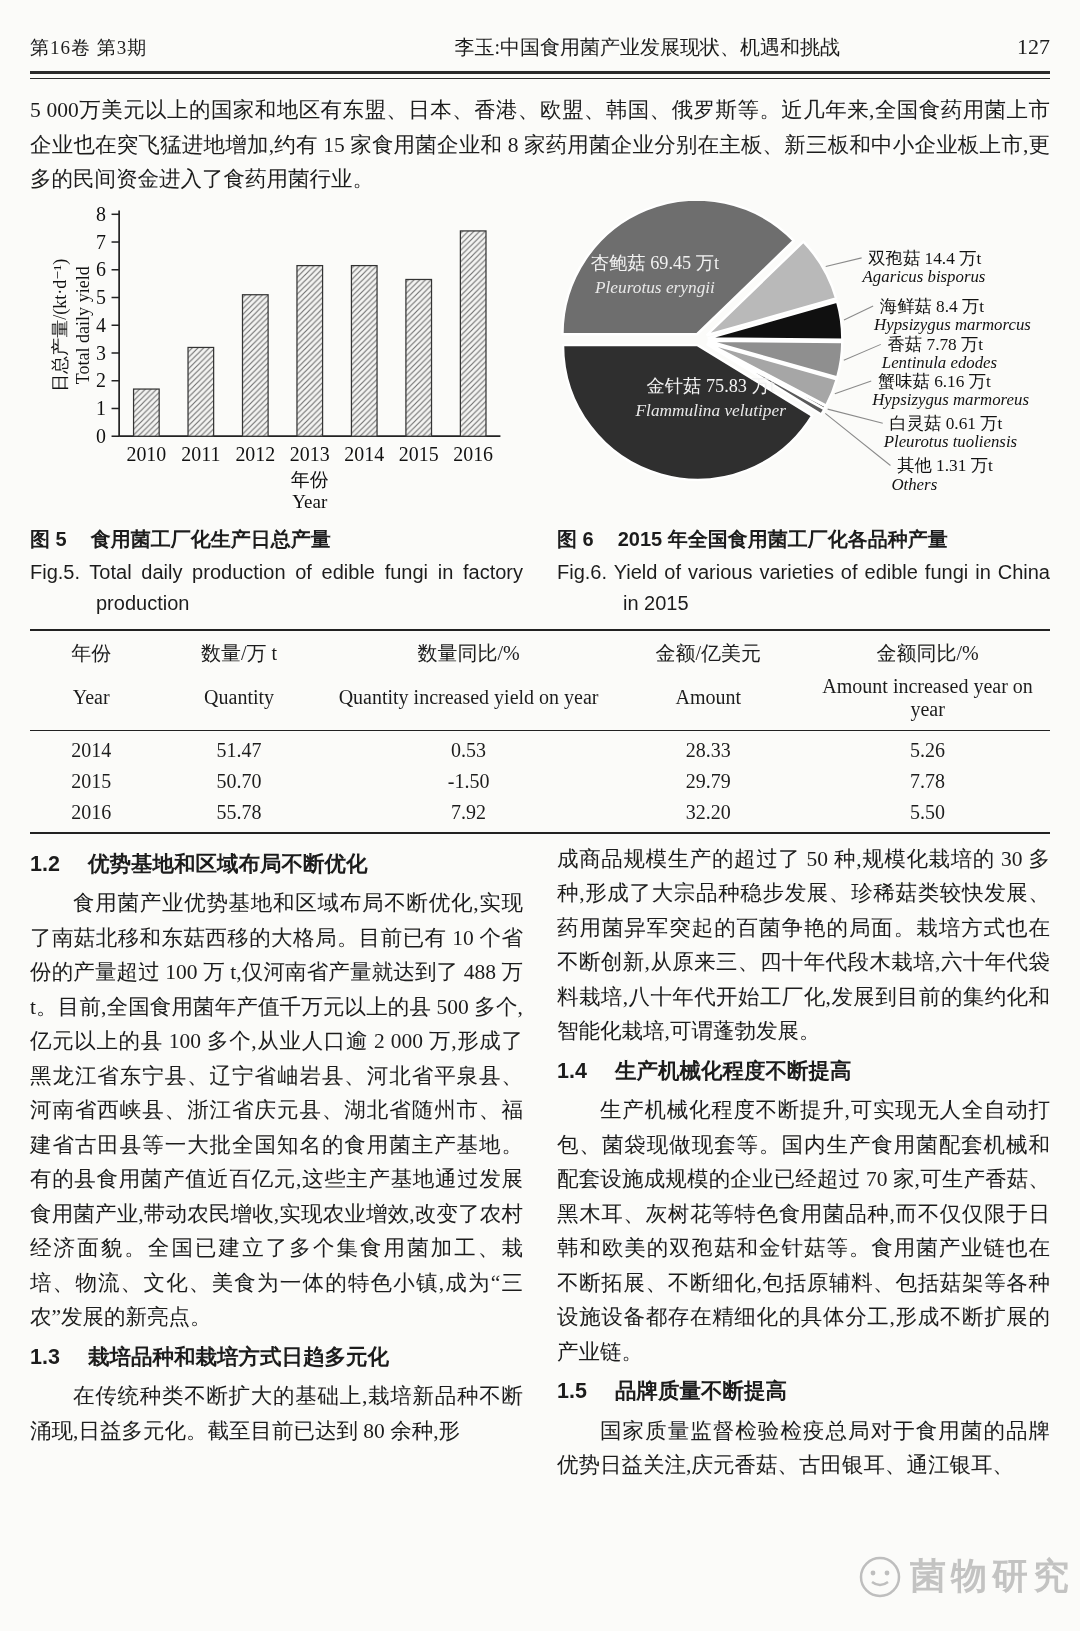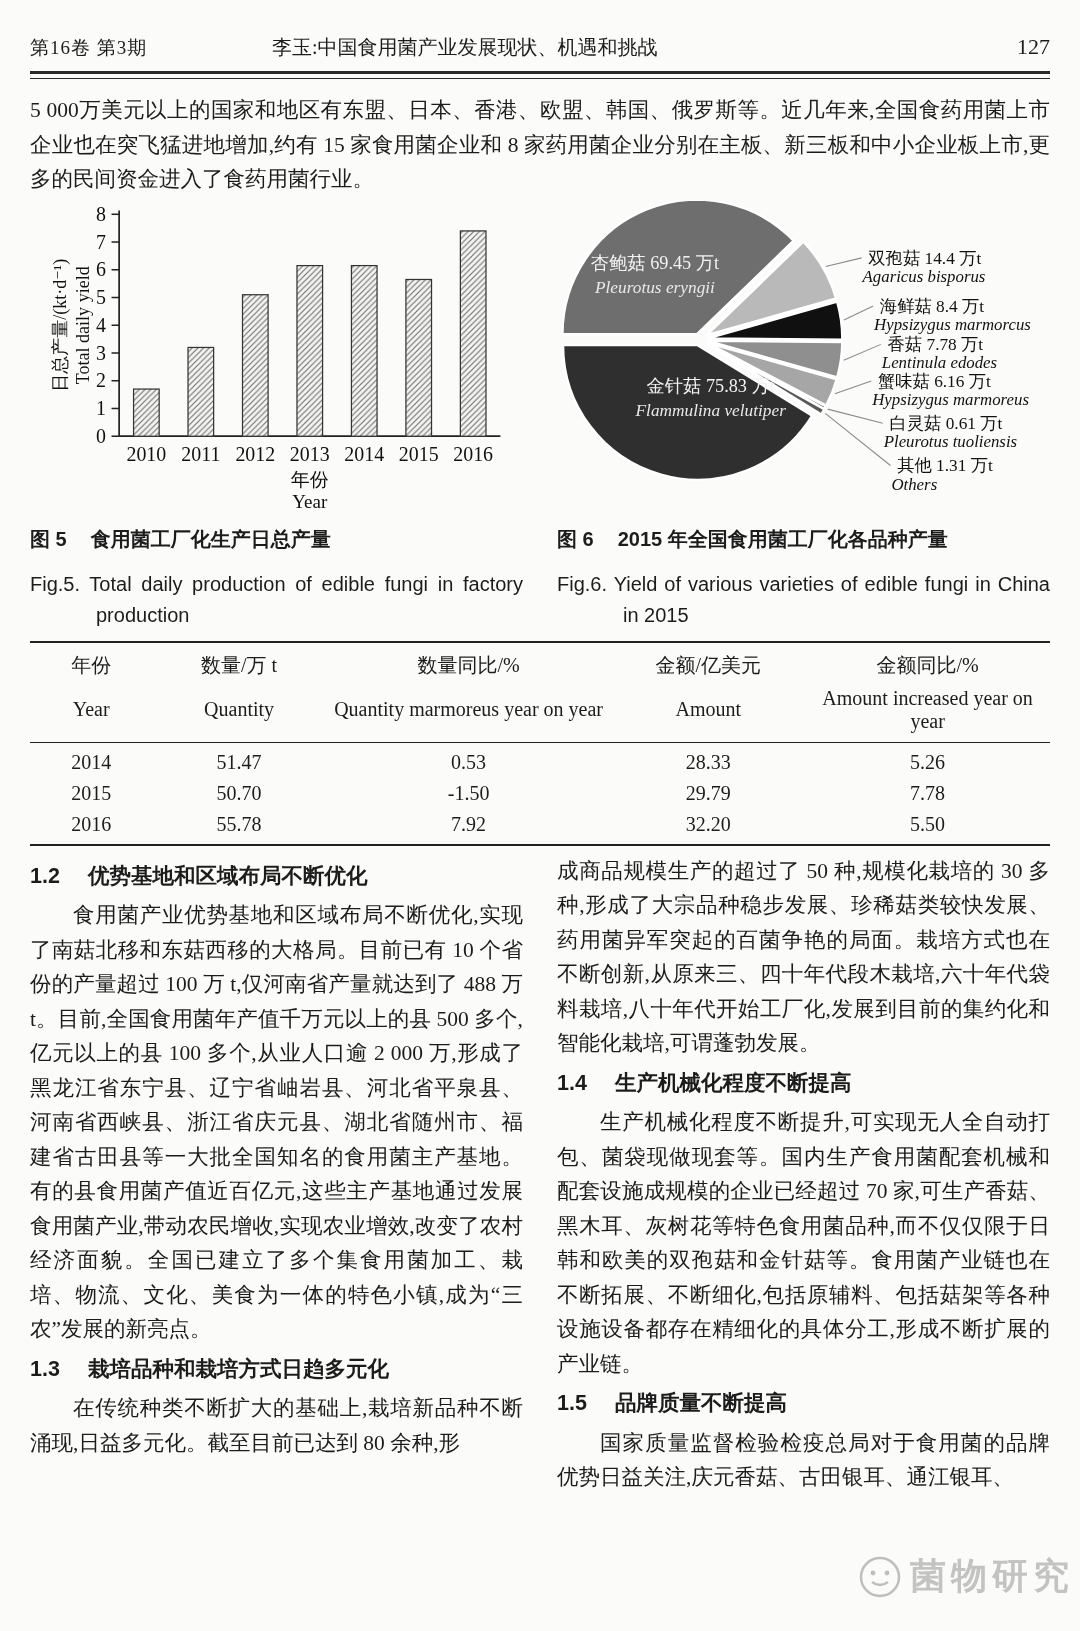--- a/index.html
+++ b/index.html
@@ -1,40 +1,40 @@
 <!DOCTYPE html>
 <html><head>
 <meta charset="utf-8">
 <style>
   html,body{margin:0;padding:0;background:#9a9a9a;}
   .page{width:1080px;height:1631px;margin:0 auto;background:#fbfbf9;position:relative;
         overflow:hidden;color:#1c1c1c;font-family:"Liberation Serif","DejaVu Serif",serif;}
   .inner{padding:34px 30px 0 30px;}
   
-  .hdr{display:flex;align-items:baseline;gap:32px;}
+  .hdr{display:flex;align-items:baseline;}
   .hdr-left{width:210px;font-size:19px;letter-spacing:1px;}
-  .hdr-center{flex:1;text-align:left;font-size:20px;}
+  .hdr-center{flex:1;text-align:right;font-size:20px;}
   .hdr-right{width:210px;text-align:right;font-size:22px;}
   .hdr-rule{margin-top:10px;border-top:3px solid #2b2b2b;border-bottom:1.5px solid #2b2b2b;height:4px;}
   
   .cols{display:flex;gap:34px;}
   .col{flex:1;min-width:0;}
   .body-text{font-size:21.5px;line-height:34.5px;text-align:justify;}
   p{margin:0;}
   .indent{text-indent:2em;}
   .mt14{margin-top:14px;}
   
   .fig-row{display:flex;gap:30px;margin-top:4px;align-items:flex-start;}
   .fig{flex:1;min-width:0;display:flex;justify-content:center;}
   svg{font-family:"Liberation Serif","DejaVu Serif",serif;}
   .cap-zh{text-align:left;font-family:"Liberation Sans","DejaVu Sans",sans-serif;
           font-weight:700;font-size:20px;margin-top:12px;}
   .cap-num{margin-right:24px;}
   .cap-en{font-family:"Liberation Sans","DejaVu Sans",sans-serif;font-size:20px;line-height:31px;
-          margin-top:16px;padding-left:66px;text-indent:-66px;text-align:justify;}
+          margin-top:4px;padding-left:66px;text-indent:-66px;text-align:justify;}
   
   .tbl-title-zh{text-align:center;font-family:"Liberation Sans","DejaVu Sans",sans-serif;
                 font-weight:700;font-size:21px;margin-top:14px;}
   .tbl-num{margin-right:26px;}
   .tbl-title-en{text-align:center;font-family:"Liberation Sans","DejaVu Sans",sans-serif;
                 font-size:20px;margin-top:7px;}
   table{width:100%;border-collapse:collapse;margin-top:10px;
         border-top:2.5px solid #222;border-bottom:2.5px solid #222;}
   thead{border-bottom:1.5px solid #222;}
   th,td{font-weight:400;text-align:center;font-size:20px;padding:4px 4px;}
@@ -184,21 +184,21 @@
         <tr class="zh">
           <th>年份</th>
           <th>数量/万 t</th>
           <th>数量同比/%</th>
           <th>金额/亿美元</th>
           <th>金额同比/%</th>
         </tr>
         <tr class="en">
           <th>Year</th>
           <th>Quantity</th>
-          <th>Quantity marmoreus year on year</th>
+          <th>Quantity increased yield on year</th>
           <th>Amount</th>
           <th>Amount increased year on year</th>
         </tr>
       </thead>
       <tbody>
         <tr>
           <td>2014</td>
           <td>51.47</td>
           <td>0.53</td>
           <td>28.33</td>

